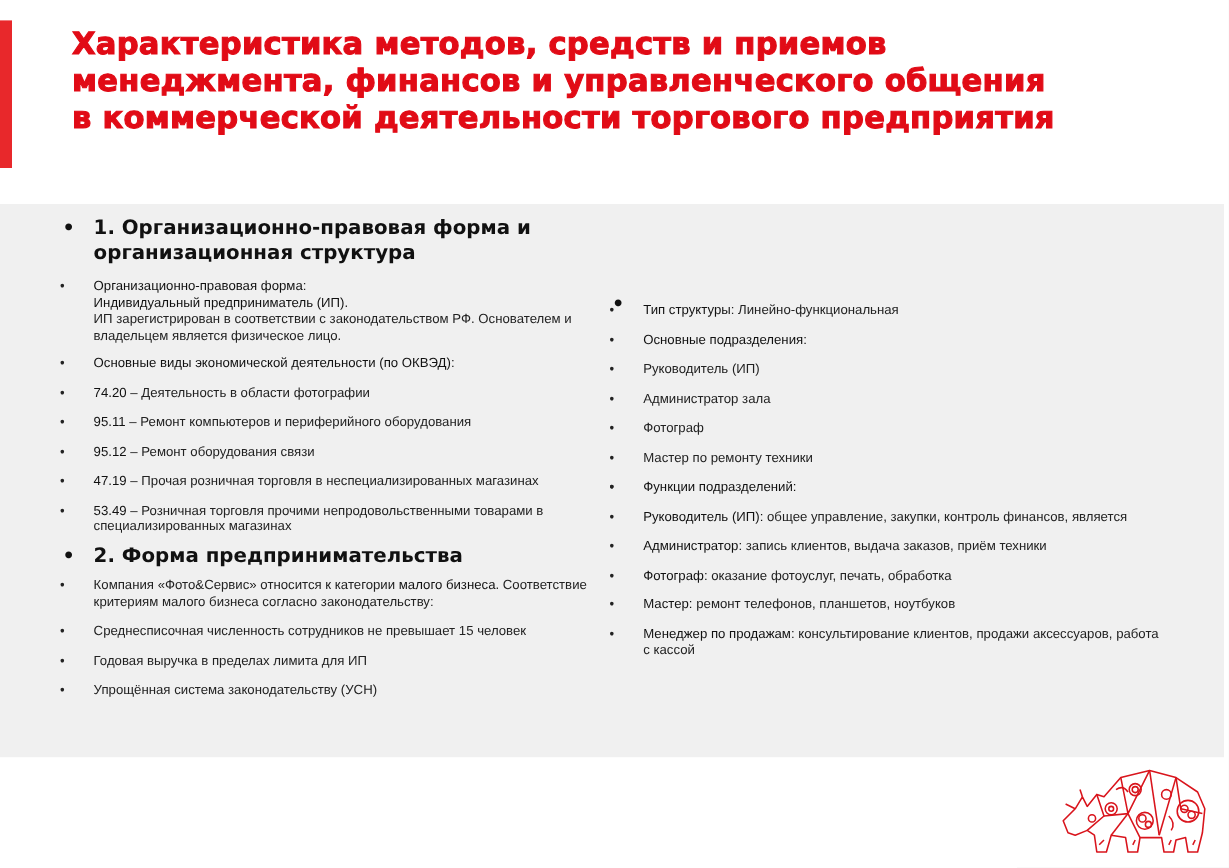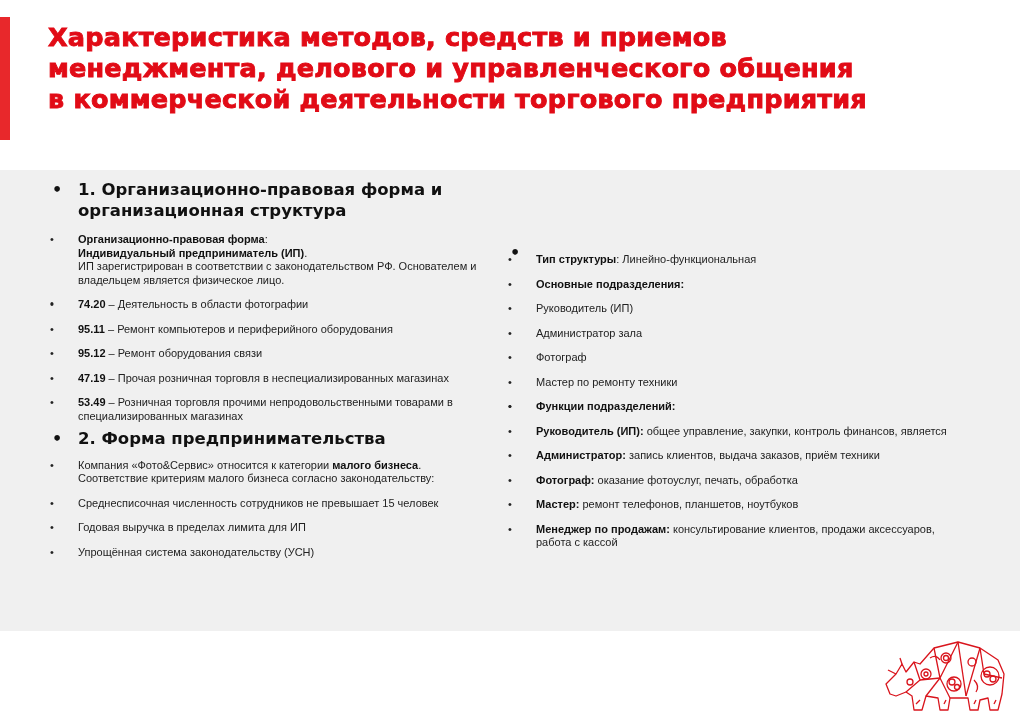--- a/index.html
+++ b/index.html
@@ -7,21 +7,21 @@
     width: 1024px; height: 723px; position: relative; overflow: hidden;
     background: #ffffff;
     font-family: "Liberation Sans", "DejaVu Sans", sans-serif;
     color: #1a1a1a;
   }
   .accent-bar {
     position: absolute; left: 0; top: 17px; width: 10px; height: 123px;
     background: #e8282b;
   }
   .title {
-    position: absolute; left: 48px; top: 22px; width: 960px;
+    position: absolute; left: 60px; top: 22px; width: 960px;
     margin: 0;
     font-family: "DejaVu Sans", sans-serif;
     font-weight: 900; font-size: 25.5px; line-height: 31px;
     color: #e10b16; letter-spacing: 0.2px;
     -webkit-text-stroke: 0.9px #e10b16;
   }
   .title span { display: block; white-space: nowrap; }
   .panel {
     position: absolute; left: 0; top: 170px; width: 1020px; height: 461px;
     background: #f0f0f0;
@@ -32,51 +32,52 @@
   .item { position: relative; padding-left: 28px; font-size: 11px; line-height: 13.5px; color: #222; font-family: "Liberation Sans", sans-serif; }
   .item .bullet {
     position: absolute; left: 0; top: 0; font-size: 11px; line-height: 13.5px;
   }
   .heading {
     position: relative; padding-left: 28px;
     font-size: 16.5px; line-height: 20.5px; font-weight: bold; color: #111;
     font-family: "DejaVu Sans", sans-serif; font-weight: 600;
   }
   .heading .bullet { position: absolute; left: 2px; top: 0; font-size: 16px; }
-  b { font-weight: bold; color: #111; }
+  b { font-weight: normal; color: #111; }
   .logo { position: absolute; left: 880px; top: 634px; width: 140px; height: 82px; }
 </style>
 </head>
 <body>
 
 <div class="accent-bar"></div>
 
 <h1 class="title">
   <span>Характеристика методов, средств и приемов</span>
-  <span>менеджмента, делового и управленческого общения</span>
+  <span>менеджмента, финансов и управленческого общения</span>
   <span>в коммерческой деятельности торгового предприятия</span>
 </h1>
 
 <div class="panel"></div>
 
 <div class="col col-left">
   <div class="heading" style="margin-bottom:12px;">
     <span class="bullet">•</span>
     <span>1. Организационно-правовая форма и организационная структура</span>
   </div>
 
   <div class="item" style="margin-bottom:10px;">
     <span class="bullet">•</span>
     <b>Организационно-правовая форма</b><span>:</span><br>
     <b>Индивидуальный предприниматель (ИП)</b><span>.</span><br>
     <span>ИП зарегистрирован в соответствии с законодательством РФ. Основателем и владельцем является физическое лицо.</span>
   </div>
 
   <div class="item" style="margin-bottom:11px;">
     <span class="bullet">•</span>
+    <b>Основные виды экономической деятельности (по ОКВЭД):</b>
   </div>
 
   <div class="item" style="margin-bottom:11px;">
     <span class="bullet">•</span>
     <b>74.20</b><span> – Деятельность в области фотографии</span>
   </div>
   <div class="item" style="margin-bottom:11px;">
     <span class="bullet">•</span>
     <b>95.11</b><span> – Ремонт компьютеров и периферийного оборудования</span>
   </div>

